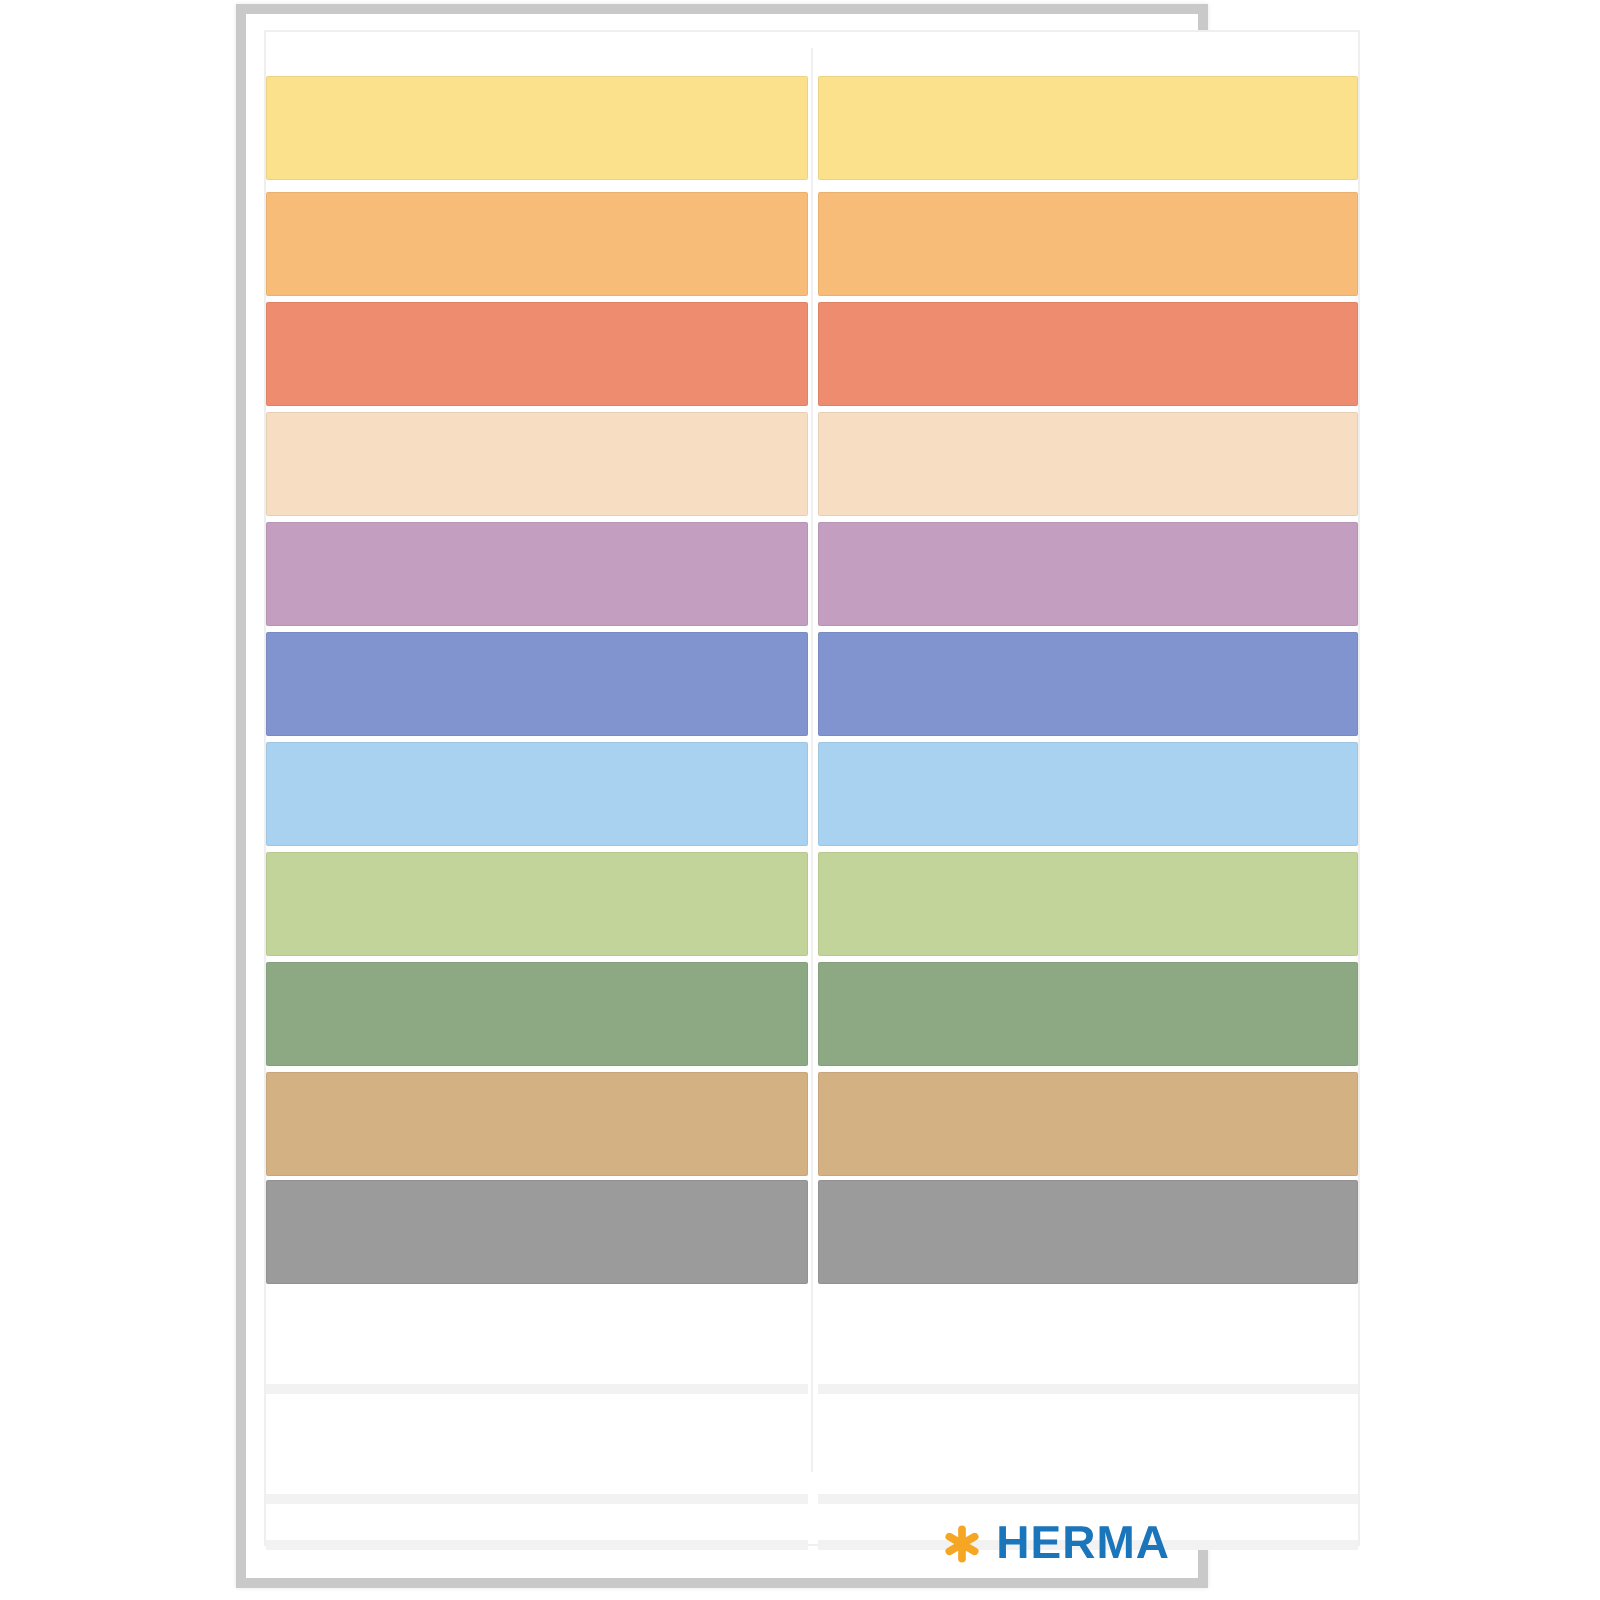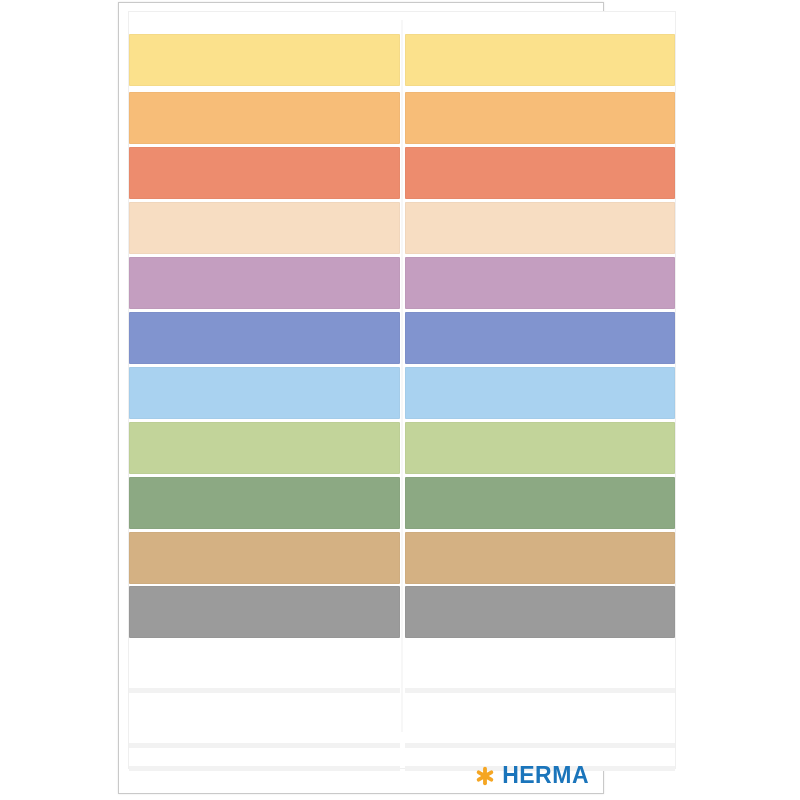--- a/index.html
+++ b/index.html
@@ -20,21 +20,21 @@
   }
 
   
   #label-sheet {
     position: absolute;
     left: 118px;
     top: 2px;
     width: 486px;
     height: 792px;
     background: #ffffff;
-    border: 1px solid #0c4a6e;
+    border: 5px solid #0c4a6e;
     box-sizing: border-box;
     box-shadow: 0 0 2px rgba(0,0,0,0.10);
   }
 
   
   #label-grid-panel {
     position: absolute;
     left: 9px;
     top: 8px;
     width: 548px;

